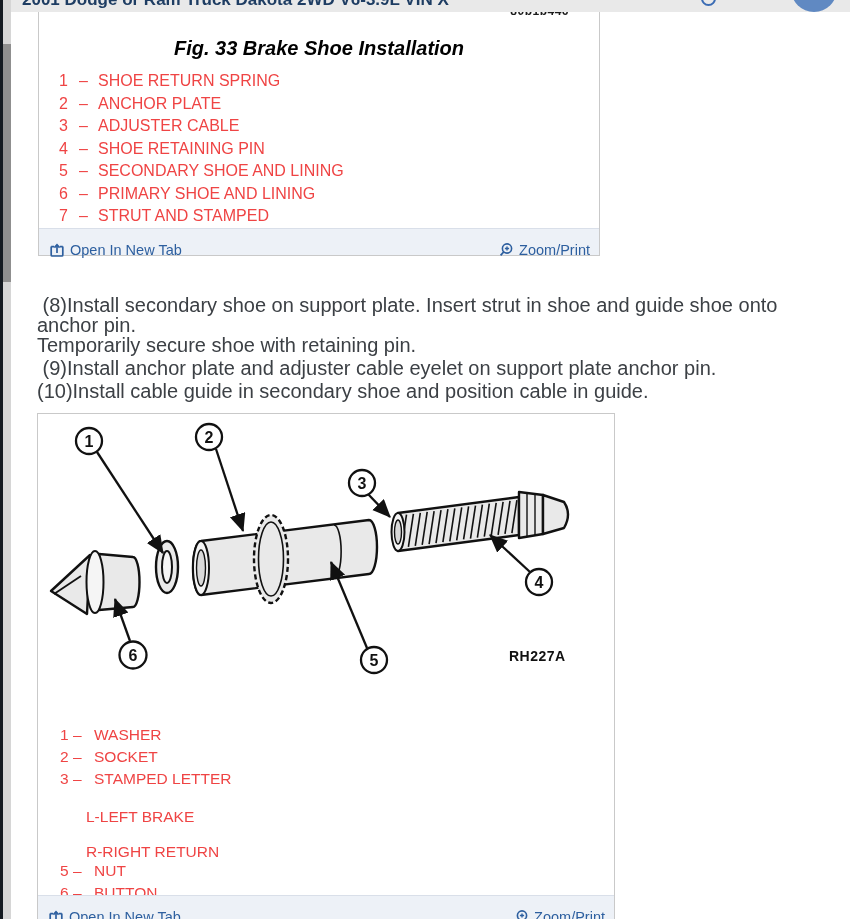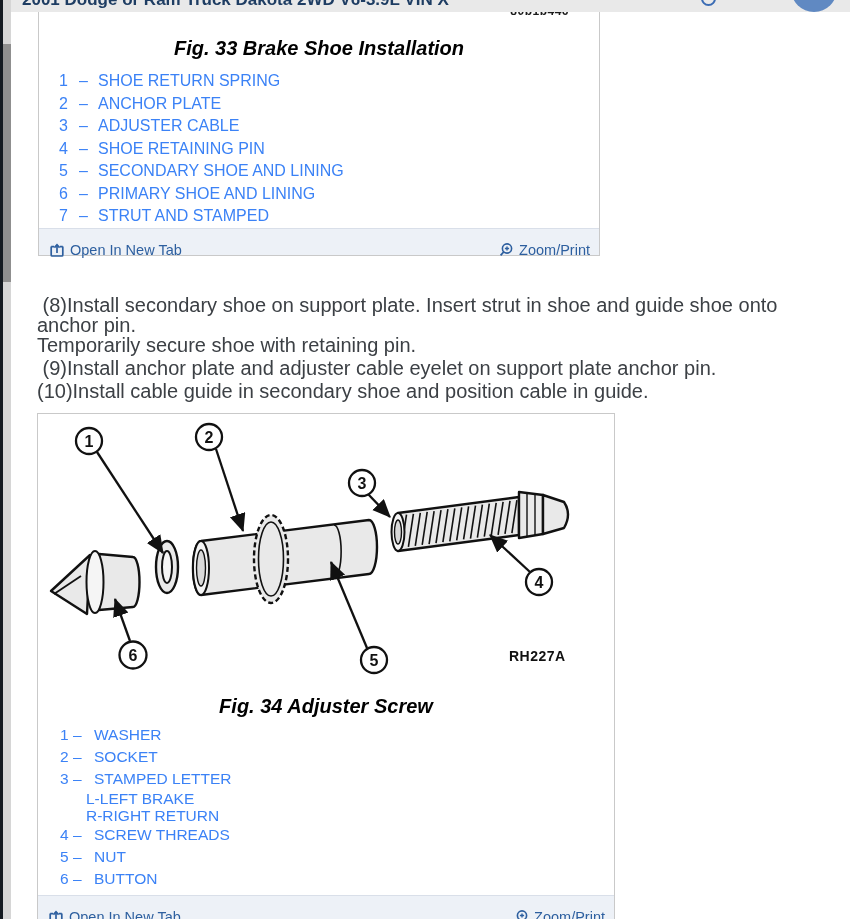--- a/index.html
+++ b/index.html
@@ -27,30 +27,30 @@
   .panel1 { left:38px; top:-30px; width:562px; height:286px; z-index:5; }
   .panel2 { left:37px; top:413px; width:578px; height:512px; z-index:5; }
 
   .fig-code { position:absolute; right:30px; top:33px; font-size:12px; font-weight:bold;
               color:#1a1a1a; letter-spacing:.5px; }
   .fig-title { position:absolute; left:0; width:100%; text-align:center;
                font-weight:bold; font-style:italic; color:#000; }
   .t1 { top:66px;  font-size:20px;font-style:italic; }
   .t2 { top:281px; font-size:20px; }
 
-  .leg { position:absolute; color:#3b82f6; }
+  .leg { position:absolute; color:#ef4444; }
   .leg1 { left:20px; top:99px;  font-size:16px; }
   .leg2 { left:14px; top:310px; font-size:15.5px; }
   .leg1 .leg-row { line-height:22.5px; }
   .leg2 .leg-row { line-height:22px;margin-left:8px; }
   .leg-num  { display:inline-block; width:20px; }
   .leg2 .leg-num { width:13px; }
   .leg-dash { display:inline-block; width:19px; text-align:left; }
   .leg2 .leg-dash { width:21px; }
-  .leg-sub { margin-left:34px; line-height:17px; }
+  .leg-sub { margin-left:34px; line-height:17px;margin-top:18px; }
 
   .fig-bar { position:absolute; left:0; width:100%; height:27px; background:#edf1f7;
              border-top:1px solid #d9dfe9; display:flex; align-items:center;
              justify-content:space-between; padding:0 9px 0 10px; }
   .bar1 { bottom:0; }
   .bar2 { top:481px; }
   .fig-link { display:flex; align-items:center; gap:5px; color:#2d5f9f; font-size:14.5px;
               text-decoration:none; cursor:pointer;margin-top:16px; }
   .fig-link svg { display:block; }
 
@@ -206,28 +206,26 @@
         <text x="336" y="246.5">5</text>
       </g>
     <g class="callout">
       <circle cx="95" cy="236" r="13.5"></circle>
         <text x="95" y="241.5">6</text>
       </g>
 
     <text class="ref-code" x="471" y="242">RH227A</text>
   </svg>
 
-  <div class="fig-title t2">Fig. 34 Adjuster Screw</div>
   <div class="leg leg2" id="legend2">
       <div class="leg-row"><span class="leg-num">1</span><span class="leg-dash">–</span><span class="leg-label">WASHER</span></div>
       <div class="leg-row"><span class="leg-num">2</span><span class="leg-dash">–</span><span class="leg-label">SOCKET</span></div>
       <div class="leg-row"><span class="leg-num">3</span><span class="leg-dash">–</span><span class="leg-label">STAMPED LETTER</span></div>
       <div class="leg-sub">L-LEFT BRAKE</div>
       <div class="leg-sub">R-RIGHT RETURN</div>
-      <div class="leg-row"><span class="leg-num">4</span><span class="leg-dash">–</span><span class="leg-label">SCREW THREADS</span></div>
       <div class="leg-row"><span class="leg-num">5</span><span class="leg-dash">–</span><span class="leg-label">NUT</span></div>
       <div class="leg-row"><span class="leg-num">6</span><span class="leg-dash">–</span><span class="leg-label">BUTTON</span></div>
     </div>
 
   <div class="fig-bar bar2">
     <a class="fig-link">
       <span>
         <svg width="16" height="16" viewBox="0 0 16 16">
           <path d="M2.2,4.6 L2.2,13 A1,1 0 0 0 3.2,14 L12.8,14 A1,1 0 0 0 13.8,13 L13.8,4.6" fill="none" stroke="#2d5f9f" stroke-width="1.7"></path>
           <path d="M2.2,4.6 L5,4.6 M11,4.6 L13.8,4.6" stroke="#2d5f9f" stroke-width="1.7"></path>

